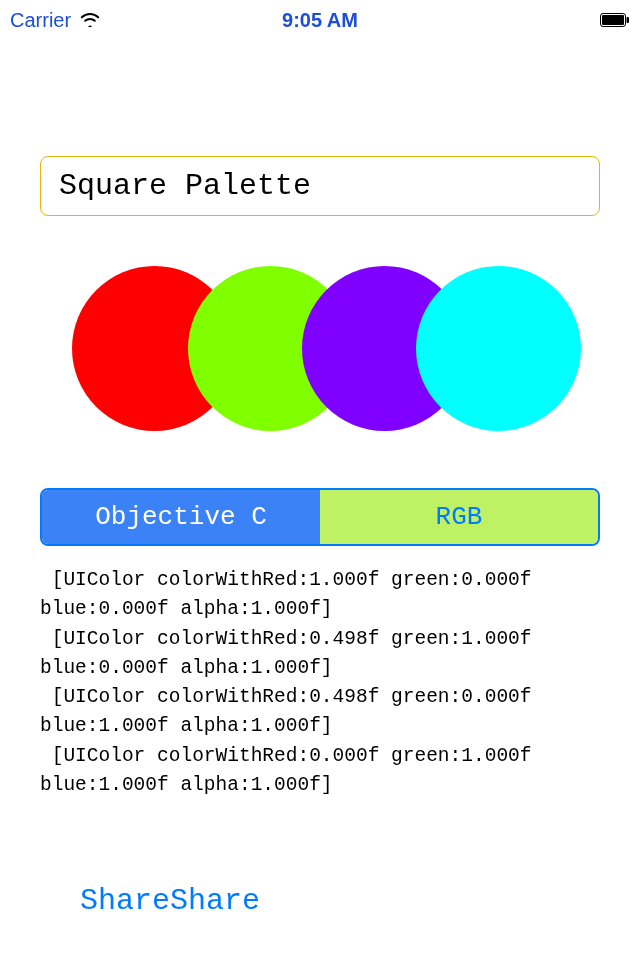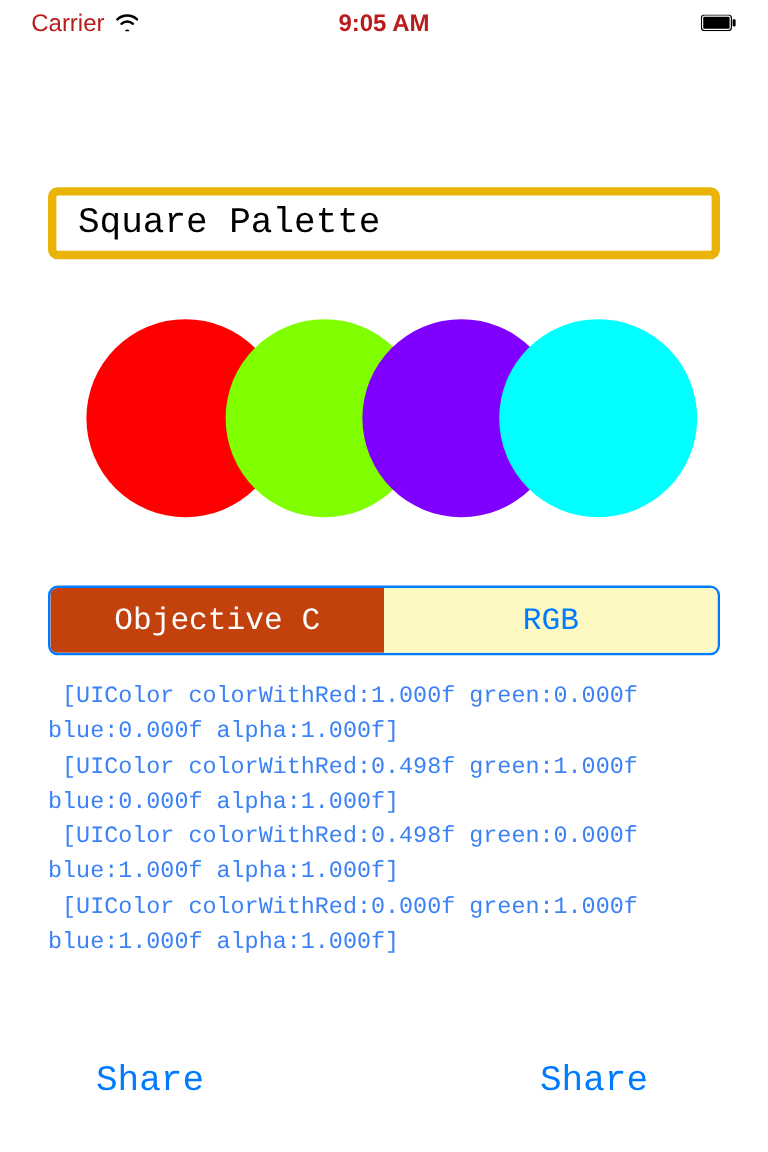--- a/index.html
+++ b/index.html
@@ -14,24 +14,24 @@
       font-family: -apple-system, "Helvetica Neue", Helvetica, Arial, sans-serif;
       position: relative;
       overflow: hidden;
     }
     
     .status-bar {
       height: 40px;
       display: flex;
       align-items: center;
       justify-content: space-between;
-      padding: 0 26px;
+      padding: 0 10px;
       font-size: 20px;
       font-weight: 400;
-      color: #b91c1c;
+      color: #1d4ed8;
     }
     .status-left {
       display: flex;
       align-items: center;
       gap: 8px;
     }
     .status-center {
       position: absolute;
       left: 50%;
       transform: translateX(-50%);
@@ -46,21 +46,21 @@
       height: 16px;
     }
     .battery-icon {
       width: 30px;
       height: 14px;
     }
     
     .title-field {
       margin: 116px 40px 0 40px;
       height: 60px;
-      border: 7px solid #eab308;
+      border: 1px solid #eab308;
       border-radius: 8px;
       padding: 0 18px;
       font-size: 30px;
       font-family: "Menlo", "Courier New", monospace;
       width: calc(100% - 80px);
       background: #fff;
       color: #000;
       display: block;
     }
     
@@ -92,45 +92,44 @@
     .segment {
       flex: 1;
       display: flex;
       align-items: center;
       justify-content: center;
       font-size: 26px;
       font-family: "Menlo", "Courier New", monospace;
       cursor: pointer;
     }
     .segment.selected {
-      background: #c2410c;
+      background: #3b82f6;
       color: #fff;
     }
     .segment.unselected {
-      background: #fef9c3;
+      background: #bef264;
       color: #007aff;
     }
     
     .code-output {
       margin: 20px 40px 0 40px;
       font-family: "Menlo", "Courier New", monospace;
       font-size: 19.5px;
       line-height: 1.5;
-      color: #3b82f6;
+      color: #000000;
       white-space: pre-wrap;
       word-break: break-word;
     }
     
     .bottom-bar {
       position: absolute;
       bottom: 42px;
       left: 0;
       right: 0;
       display: flex;
-      justify-content: space-between;
       padding: 0 100px 0 80px;
     }
     .bottom-btn {
       font-size: 30px;
       color: #007aff;
       font-family: "Menlo", "Courier New", monospace;
       cursor: pointer;
     }
   </style>
 </head>

